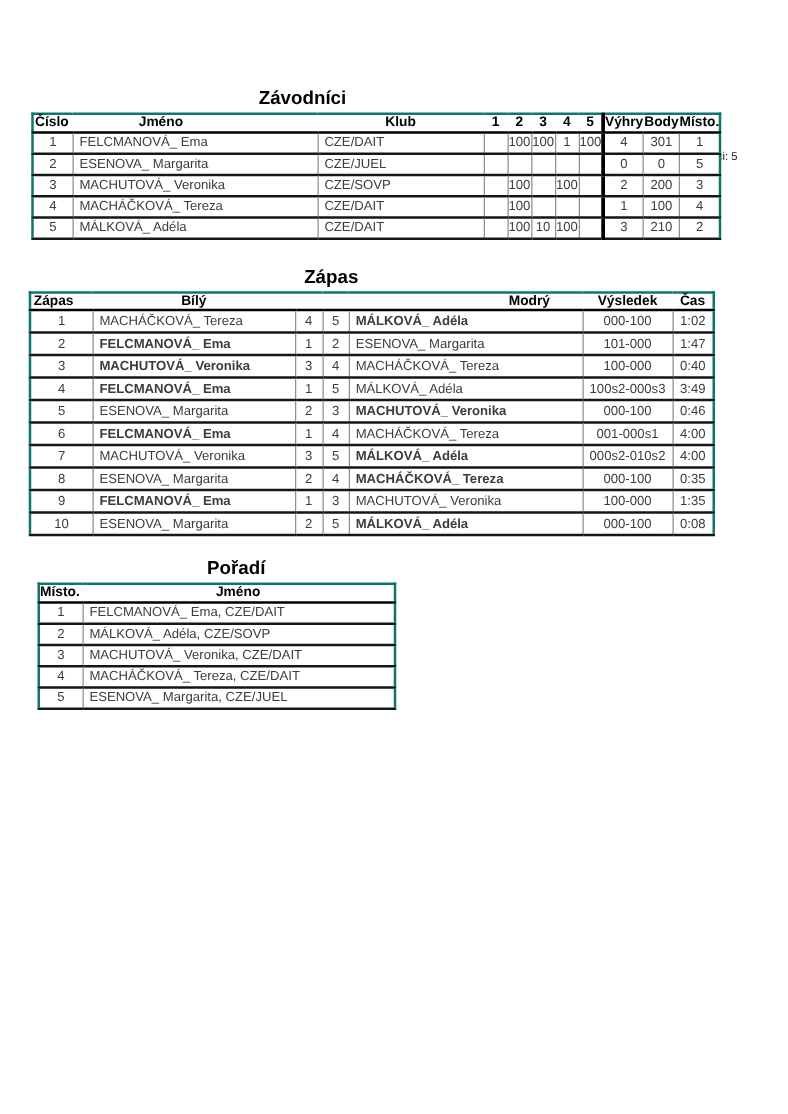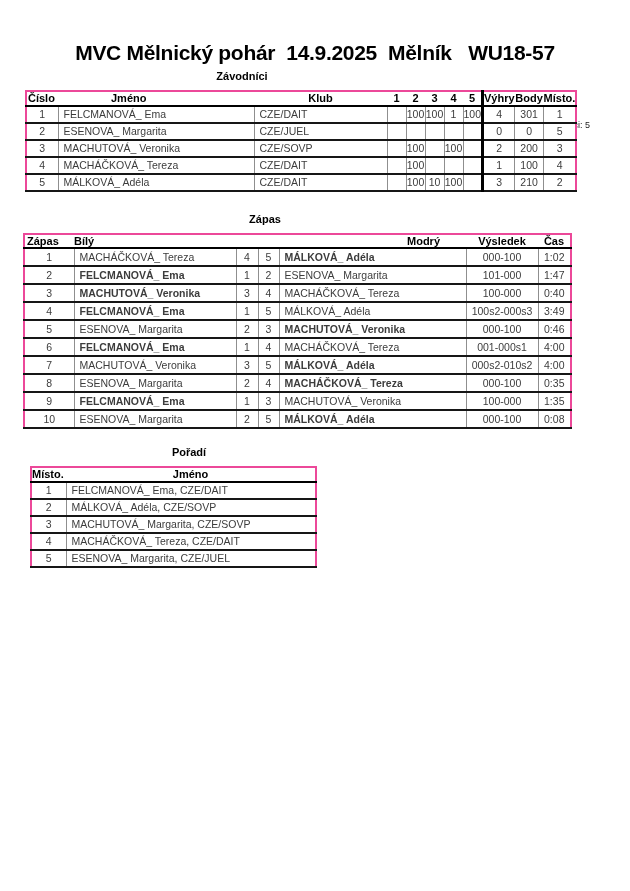--- a/index.html
+++ b/index.html
@@ -4,28 +4,28 @@
 <style>
   html,body { margin:0; padding:0; background:#e8e8e8; }
   .page {
     position:relative; width:630px; height:891px; background:#ffffff;
     font-family:"Liberation Sans", sans-serif; overflow:hidden; margin:0 auto;
   }
   .main-title {
     position:absolute; top:41px; left:0; width:630px; text-align:center;
     font-size:21px; font-weight:bold; color:#000; white-space:pre; letter-spacing:-0.3px;
   }
-  .sec-title { position:absolute; transform:translateX(-50%); font-size:11px; font-weight:bold; color:#000; white-space:nowrap; }
+  .sec-title { position:absolute; transform:translateX(-50%); font-size:15px; font-weight:bold; color:#000; white-space:nowrap; }
   .sec-title.s1 { top:70px; left:242px; }
   .sec-title.s2 { top:213px; left:265px; }
   .sec-title.s3 { top:446px; left:189px; }
   .count-label { position:absolute; top:72px; left:541px; font-size:9px; color:#222; white-space:nowrap;margin-top:48px; }
 
   table.t { position:absolute; border-collapse:collapse; table-layout:fixed; background:#fff; }
-  table.t { border:2px solid #ec4899; }
+  table.t { border:2px solid #0f766e; }
   .t th {
     font-size:11px; font-weight:bold; color:#000; padding:0;
     border-bottom:2px solid #000; white-space:nowrap; overflow:visible;
   }
   .t td {
     font-size:10.5px; color:#3c3c3c; padding:0;
     border-bottom:2px solid #161616; border-left:1px solid #8f8f8f;
     white-space:nowrap; overflow:visible;
   }
   .t1 th { height:13px; line-height:13px; }
@@ -43,34 +43,33 @@
   .win { font-weight:bold; color:#000; }
   .boxl { border-left:3px solid #000 !important; }
 
   .t1 .h-num   { text-align:left; padding-left:1px; }
   .t1 .h-name  { text-align:left; padding-left:53px; }
   .t1 .h-club  { text-align:center; }
   .t1 .h-round { text-align:center; }
   .t1 .h-wins, .t1 .h-points, .t1 .h-place { text-align:center; }
 
   .t2 .h-match  { text-align:left; padding-left:2px; }
-  .t2 .h-white  { text-align:left; }
+  .t2 .h-white  { text-align:center; }
   .t2 .h-blue   { text-align:right; padding-right:26px; }
   .t2 .h-result { text-align:center; }
   .t2 .h-time   { text-align:center; }
 
   .t3 .h-place { text-align:left; }
   .t3 .h-name  { text-align:center; }
 </style>
 </head>
 <body>
 
 <div class="page">
 
-  <div class="main-title">MVC Mělnický pohár  14.9.2025  Mělník   WU18-57</div>
 
   <div class="sec-title s1">Závodníci</div>
   <div class="count-label">Závodníci: 5</div>
 
   <table class="t t1">
     <colgroup>
       <col style="width:32px">
         <col style="width:196px">
         <col style="width:133px">
       <col style="width:19px">
@@ -300,21 +299,21 @@
         <tr>
           <td class="c">1</td>
           <td class="l">FELCMANOVÁ_ Ema, CZE/DAIT</td>
         </tr>
         <tr>
           <td class="c">2</td>
           <td class="l">MÁLKOVÁ_ Adéla, CZE/SOVP</td>
         </tr>
         <tr>
           <td class="c">3</td>
-          <td class="l">MACHUTOVÁ_ Margarita, CZE/SOVP</td>
+          <td class="l">MACHUTOVÁ_ Veronika, CZE/DAIT</td>
         </tr>
         <tr>
           <td class="c">4</td>
           <td class="l">MACHÁČKOVÁ_ Tereza, CZE/DAIT</td>
         </tr>
         <tr>
           <td class="c">5</td>
           <td class="l">ESENOVA_ Margarita, CZE/JUEL</td>
         </tr>
       </tbody>

